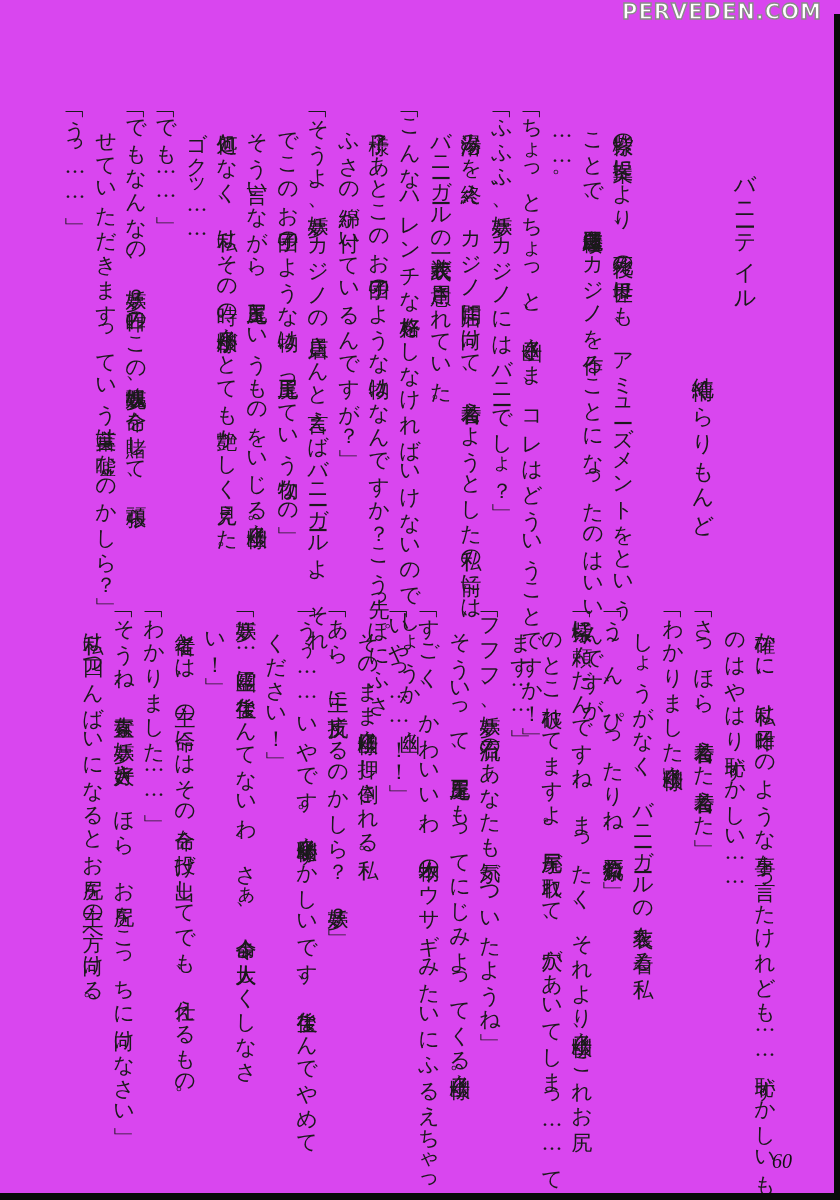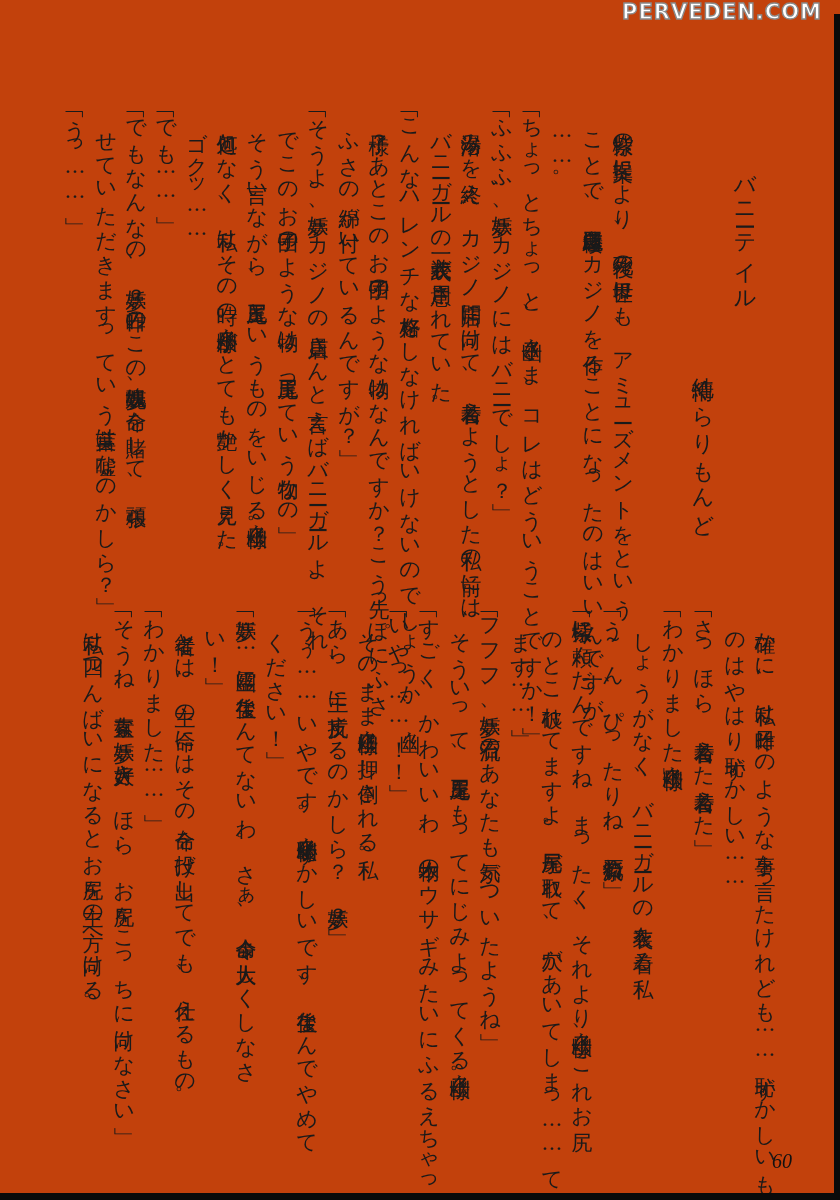--- a/index.html
+++ b/index.html
@@ -1,17 +1,17 @@
 <!DOCTYPE html>
 <html><head>
 <meta charset="utf-8">
 <style>
   html, body { margin:0; padding:0; }
   body { width:840px; height:1200px; background:#ffffff; position:relative; overflow:hidden; }
-  .page { position:absolute; left:0; top:0; width:840px; height:1200px; background:#c2410c; }
+  .page { position:absolute; left:0; top:0; width:840px; height:1200px; background:#d946ef; }
   .border-right { position:absolute; left:834px; top:14px; width:6px; height:1186px; background:#0a0a0a; }
   .border-bottom { position:absolute; left:0; top:1193px; width:840px; height:7px; background:#0a0a0a; }
   .watermark { position:absolute; left:622px; top:0px; width:214px; height:24px;
     font-family:"DejaVu Sans", sans-serif; font-weight:bold; font-size:21px; letter-spacing:1px;
     color:#ffffff; -webkit-text-stroke:1.4px #8a8a8a; line-height:24px; text-align:left; }
   .col { position:absolute; writing-mode:vertical-rl; text-orientation:upright;
     font-family:"DejaVu Serif", serif; font-size:21px; line-height:30px; color:#1a1a1a;
     white-space:nowrap; letter-spacing:0.6px; }
   .title { font-size:22px; letter-spacing:3px; }
   .author { font-size:22px; letter-spacing:2px; }

